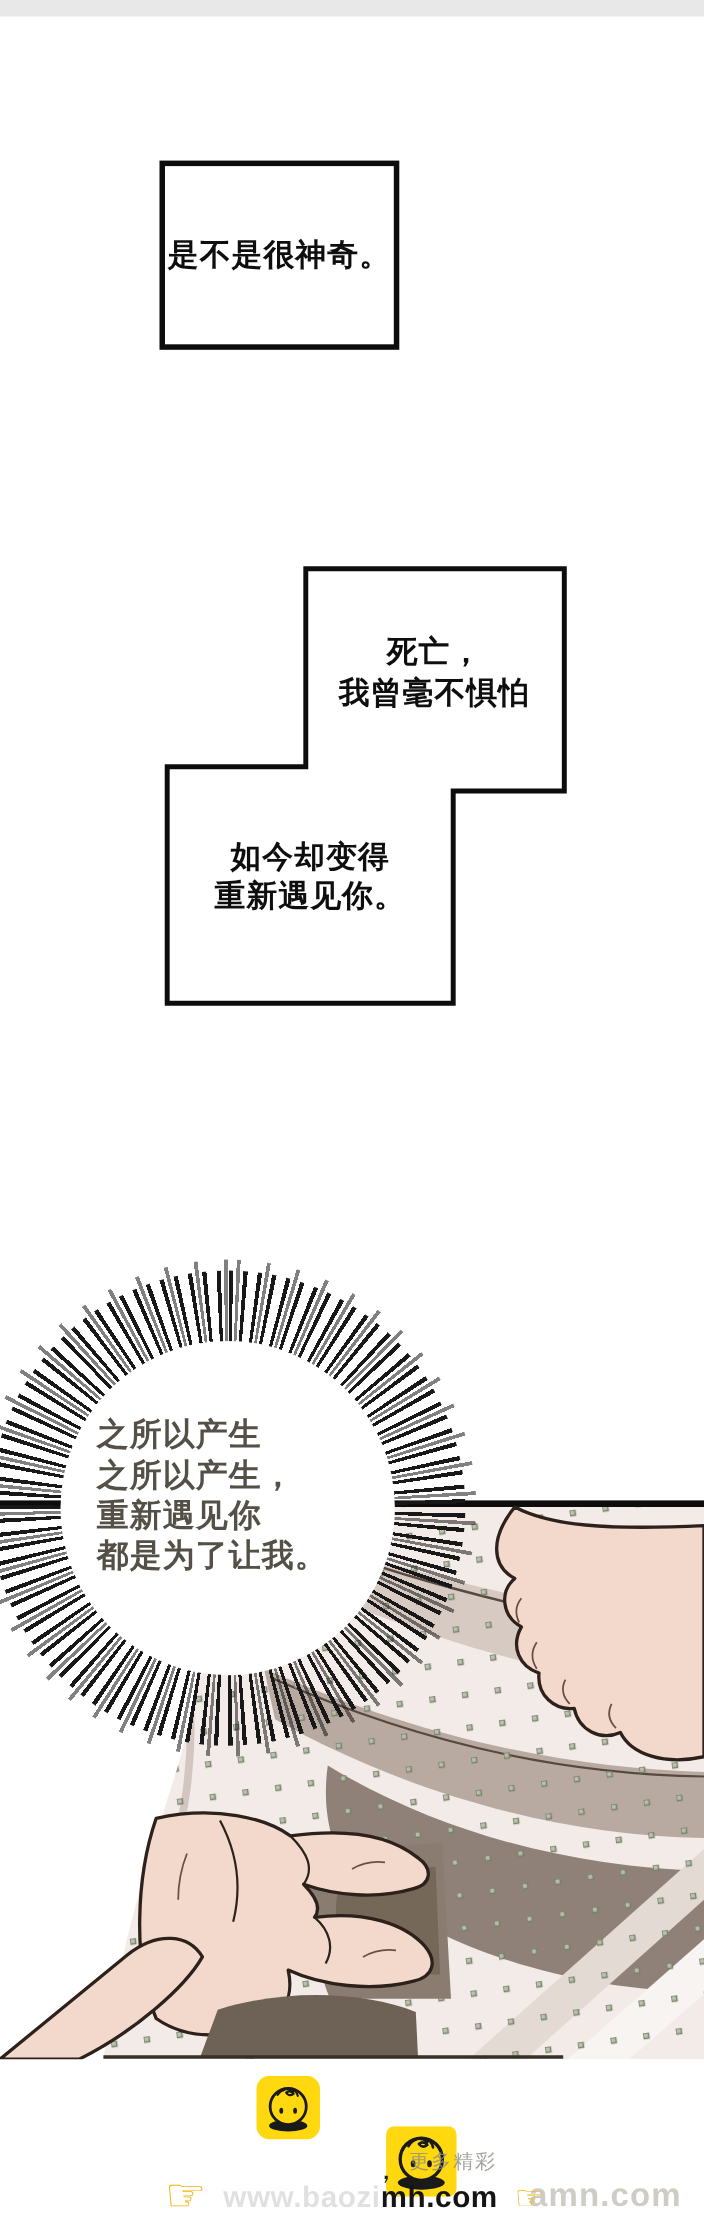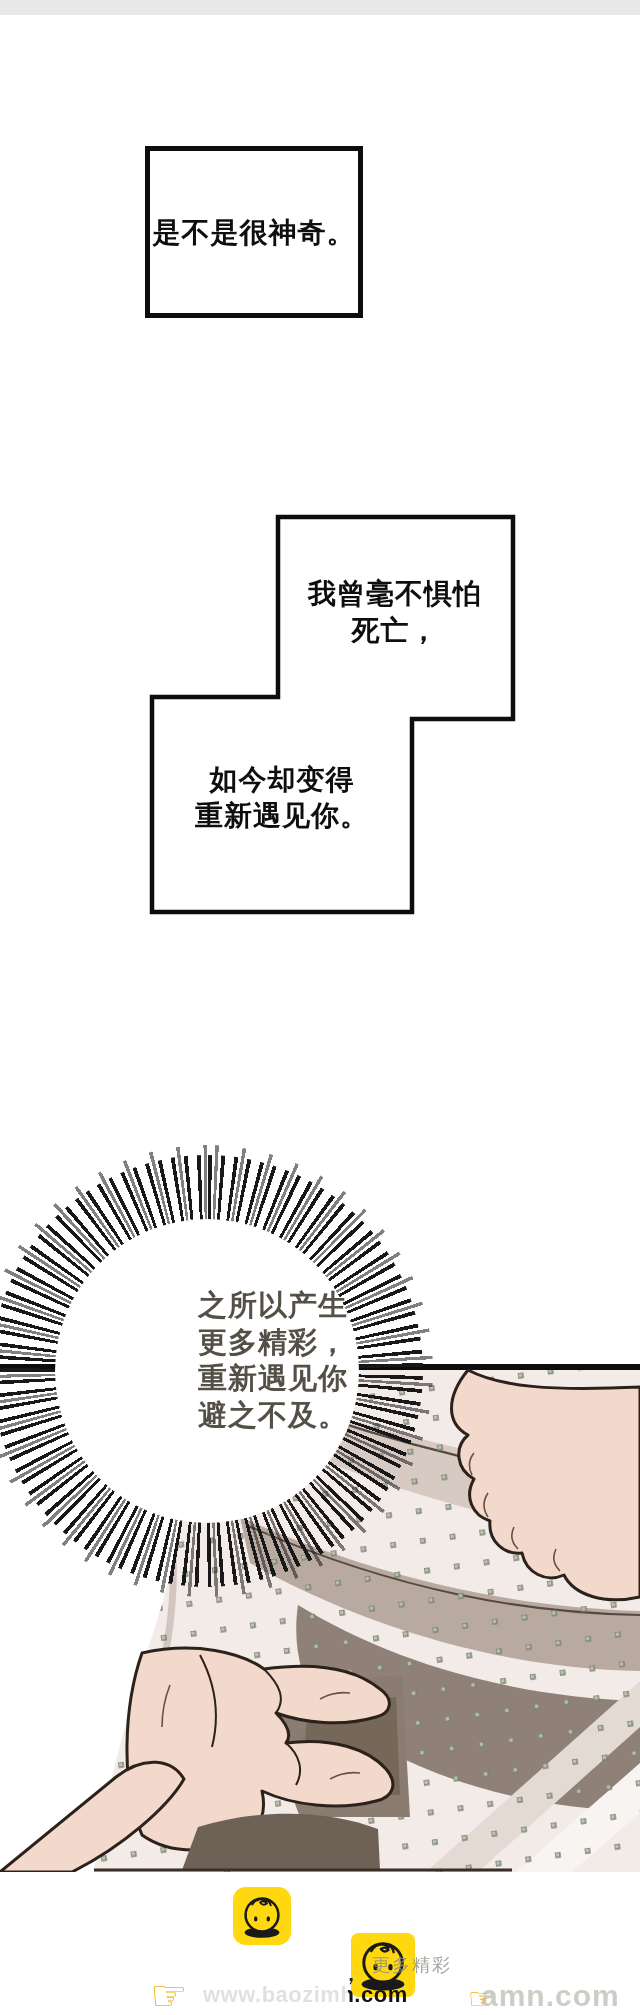--- a/index.html
+++ b/index.html
@@ -11,47 +11,47 @@
          display:flex;align-items:center;justify-content:center;box-sizing:border-box;}
   .btext{color:#0e0e0e;font-size:28px;letter-spacing:1px;text-align:center;line-height:37px;font-weight:600;}
   .b2{left:295px;top:560px;width:200px;}
   .b3{left:182px;top:747px;width:200px;line-height:36px;}
   
   .ray1{left:-9px;top:1140px;width:432px;height:432px;border-radius:50%;
         background:repeating-conic-gradient(from 0.3deg,#181818 0deg 1.05deg,rgba(0,0,0,0) 1.05deg 3.5deg);}
   .ray2{left:-19px;top:1130px;width:452px;height:452px;border-radius:50%;opacity:.55;
         background:repeating-conic-gradient(from 2.1deg,#181818 0deg 0.9deg,rgba(0,0,0,0) 0.9deg 7deg);}
   .bcore{left:55px;top:1204px;width:304px;height:304px;border-radius:50%;background:#ffffff;}
-  .burst-text{left:88px;top:1272px;width:260px;text-align:right;font-size:29px;line-height:36.5px;
+  .burst-text{left:88px;top:1272px;width:260px;text-align:left;font-size:29px;line-height:36.5px;
         letter-spacing:1px;font-weight:600;color:#545047;}
   
   .url{left:203px;top:1967px;font-family:"Liberation Sans","DejaVu Sans",sans-serif;
-       font-weight:bold;font-size:22px;color:#141414;letter-spacing:.5px;z-index:6;}
+       font-weight:bold;font-size:27px;color:#141414;letter-spacing:.5px;z-index:6;}
   .ghost{left:481px;top:1964px;font-family:"Liberation Sans","DejaVu Sans",sans-serif;
        font-weight:bold;font-size:30px;color:#cfccc6;letter-spacing:1px;z-index:3;}
   .more{left:372px;top:1938px;font-size:18px;color:rgba(140,140,132,.8);letter-spacing:2px;z-index:7;}
   .comma{left:338px;top:1940px;font-size:26px;color:#222;z-index:7;}
   .patch{background:rgba(255,255,255,.87);z-index:8;}
   .finger{color:#eeb313;z-index:9;font-family:"DejaVu Sans",sans-serif;}
 </style>
 </head>
 <body>
 
 <div class="page">
 
   <div class="abs sbox1">
     <div class="btext">是不是很神奇。</div>
   </div>
 
   <svg class="abs" style="left:140px;top:490px;" width="390" height="420" viewBox="0 0 390 420">
     <polygon points="138,12 373,12 373,214 272,214 272,407 12,407 12,192 138,192" fill="#ffffff" stroke="#0d0d0d" stroke-width="4.5" stroke-linejoin="miter"></polygon>
   </svg>
   <div class="abs btext b2">
+    <div>死亡，</div>
     <div>我曾毫不惧怕</div>
-    <div>死亡，</div>
   </div>
   <div class="abs btext b3">
     <div>如今却变得</div>
     <div>重新遇见你。</div>
   </div>
 
   <svg class="abs" style="left:0;top:1340px;" width="640" height="517" viewBox="0 0 640 517">
     <defs>
       <pattern id="dots" width="30" height="30" patternUnits="userSpaceOnUse" patternTransform="rotate(-8)">
         <rect x="0" y="0" width="5" height="5" fill="#b9c0ac" stroke="#75806a" stroke-width="1.4"></rect>
@@ -91,23 +91,23 @@
 
     <path d="M198 472 C262 452 332 456 378 474 L380 515 L182 515 Z" fill="#6e6156"></path>
     <path d="M94 515 L512 515" stroke="#3a2f27" stroke-width="3"></path>
   </svg>
 
   <div class="abs ray2"></div>
   <div class="abs ray1"></div>
   <div class="abs bcore"></div>
   <div class="abs burst-text">
     <div>之所以产生</div>
-    <div>更多精彩，</div>
+    <div>之所以产生，</div>
     <div>重新遇见你</div>
-    <div>避之不及。</div>
+    <div>都是为了让我。</div>
   </div>
 
   <svg class="abs" style="left:233px;top:1872px;z-index:2;" width="58" height="58" viewBox="0 0 60 60">
     <rect x="0" y="0" width="60" height="60" rx="13" fill="#ffd810"></rect>
     <ellipse cx="30" cy="47" rx="18" ry="5.5" fill="#1a1a1a"></ellipse>
     <circle cx="30" cy="29" r="17" fill="#ffd810" stroke="#1a1a1a" stroke-width="2.6"></circle>
     <path d="M20 18 q5 -7 11 -5 M25 14 q6 -4 10 1 M33 13 q5 1 6 6 M28 16 q4 -3 7 1 q-4 3 -7 -1" fill="none" stroke="#1a1a1a" stroke-width="2" stroke-linecap="round"></path>
     <ellipse cx="23.5" cy="33" rx="1.8" ry="2.8" fill="#1a1a1a"></ellipse>
     <ellipse cx="36.5" cy="33" rx="1.8" ry="2.8" fill="#1a1a1a"></ellipse>
   </svg>

